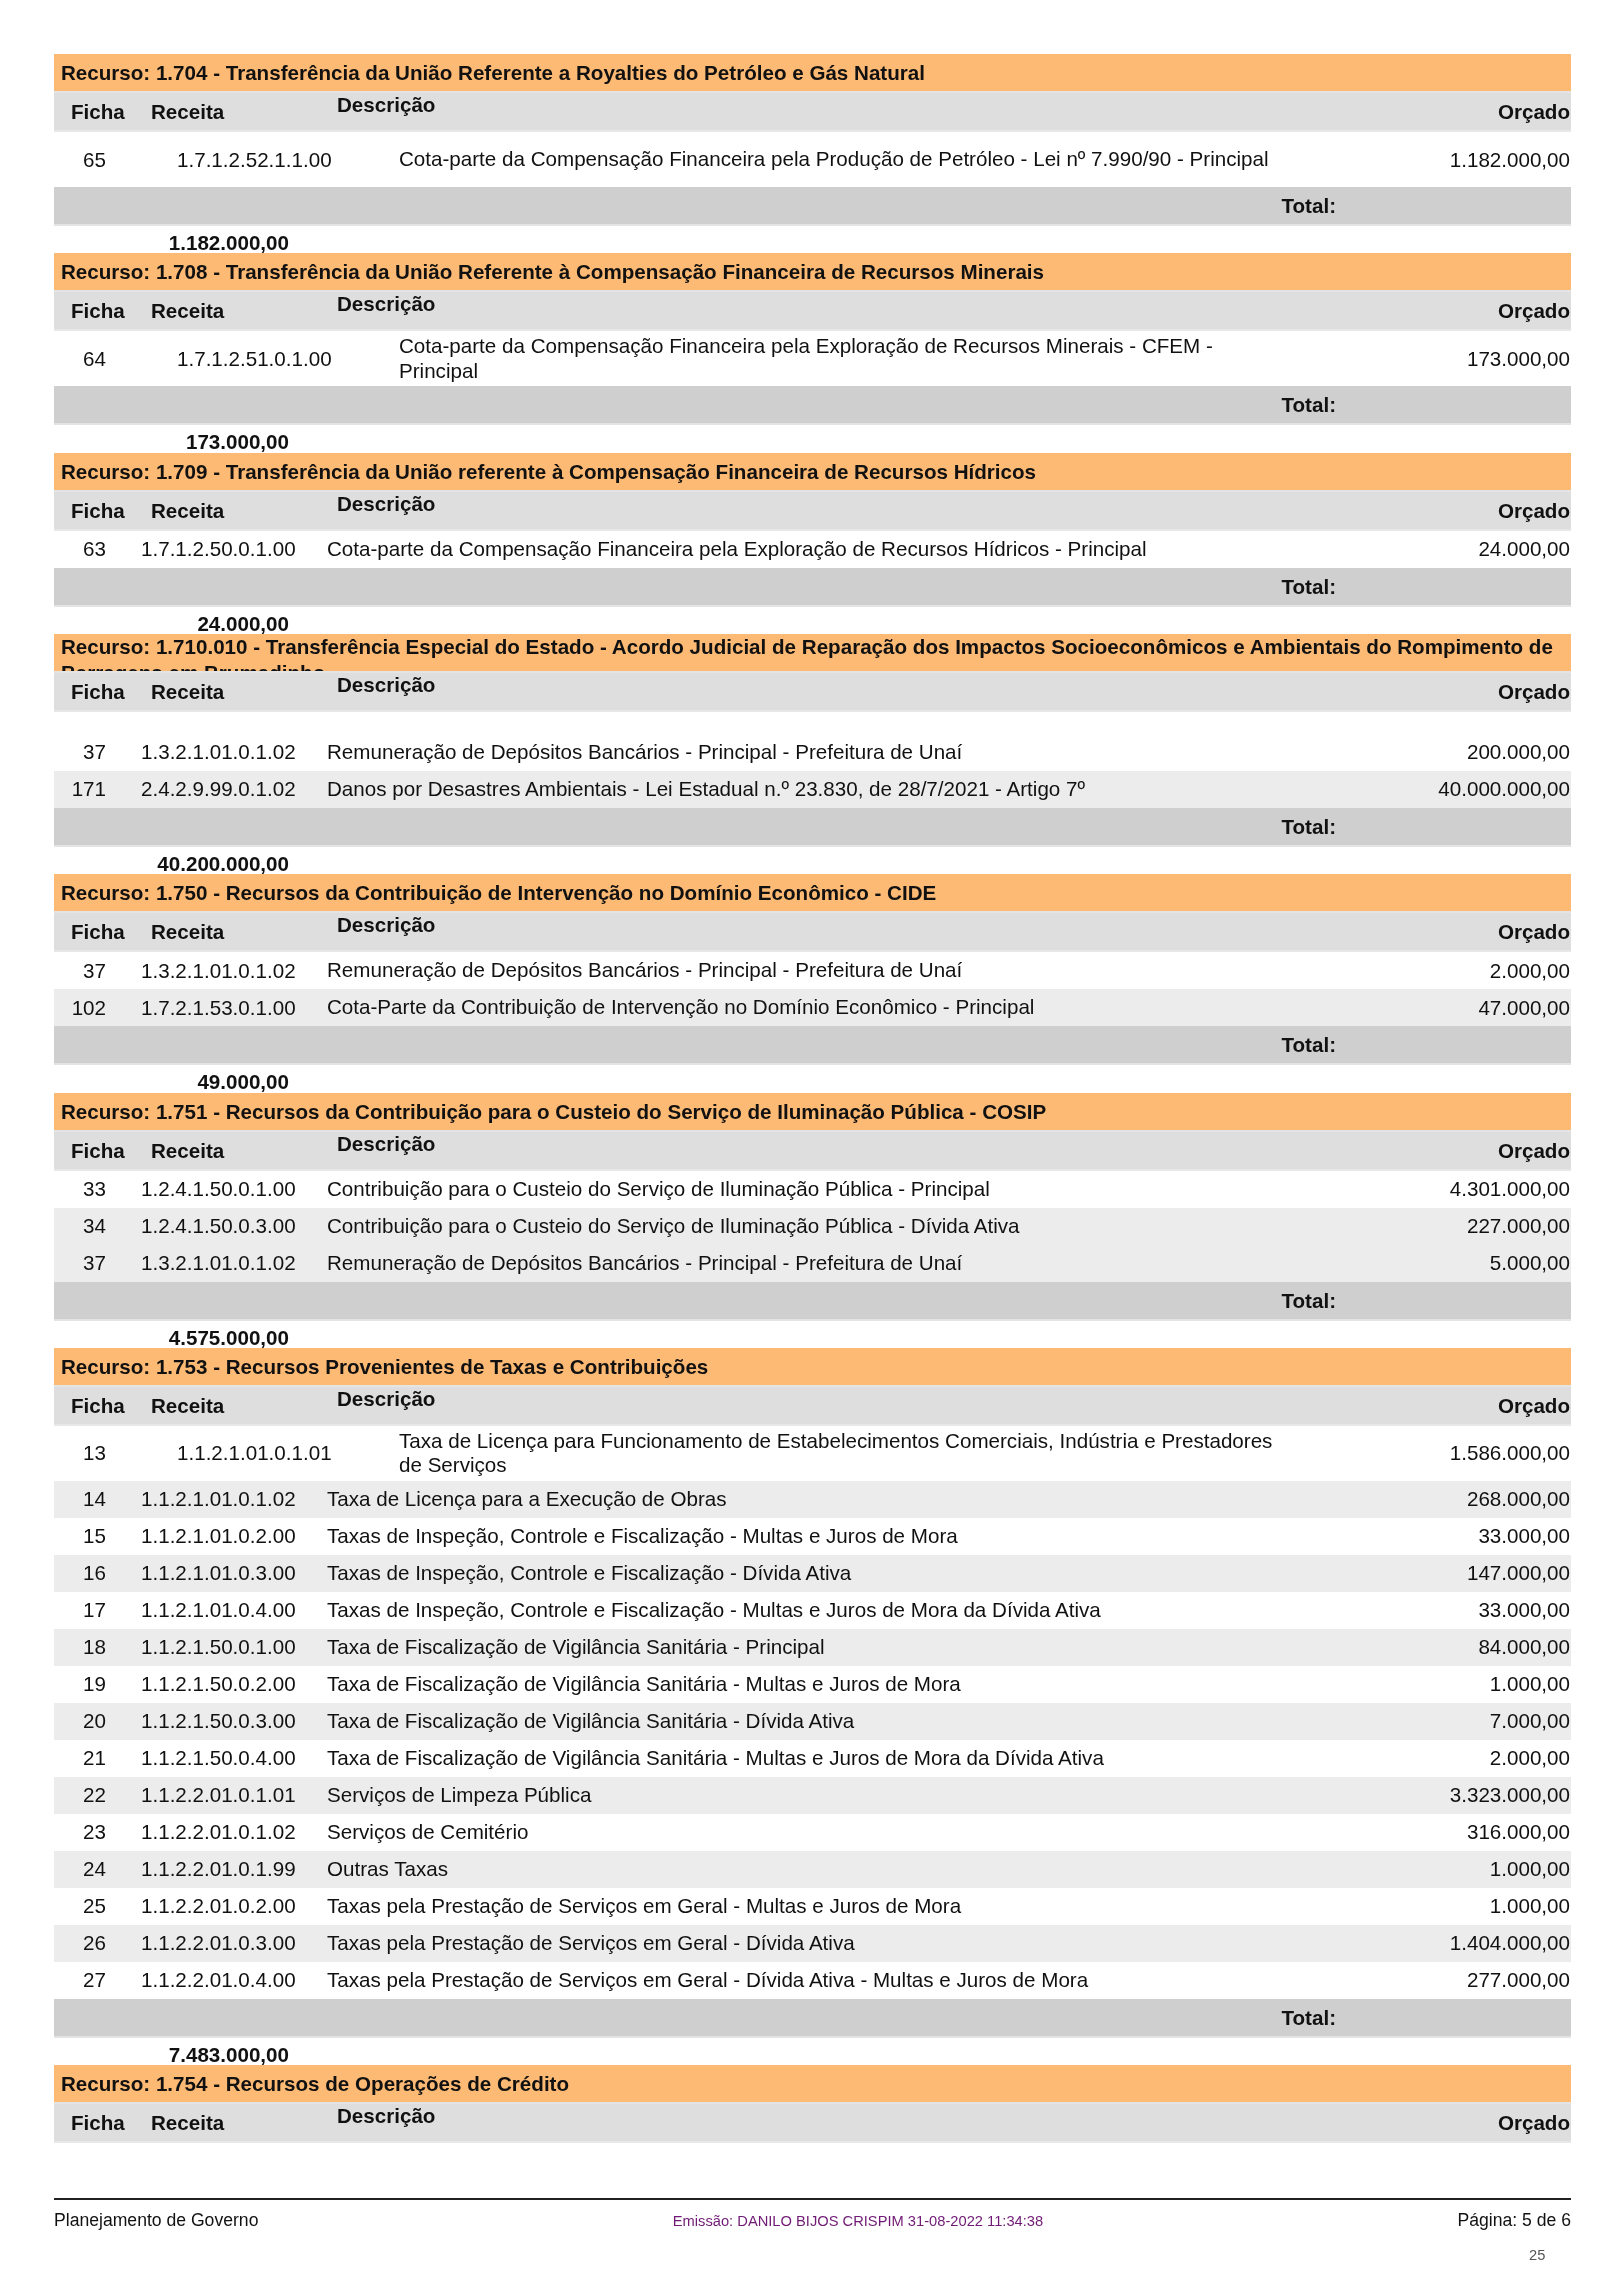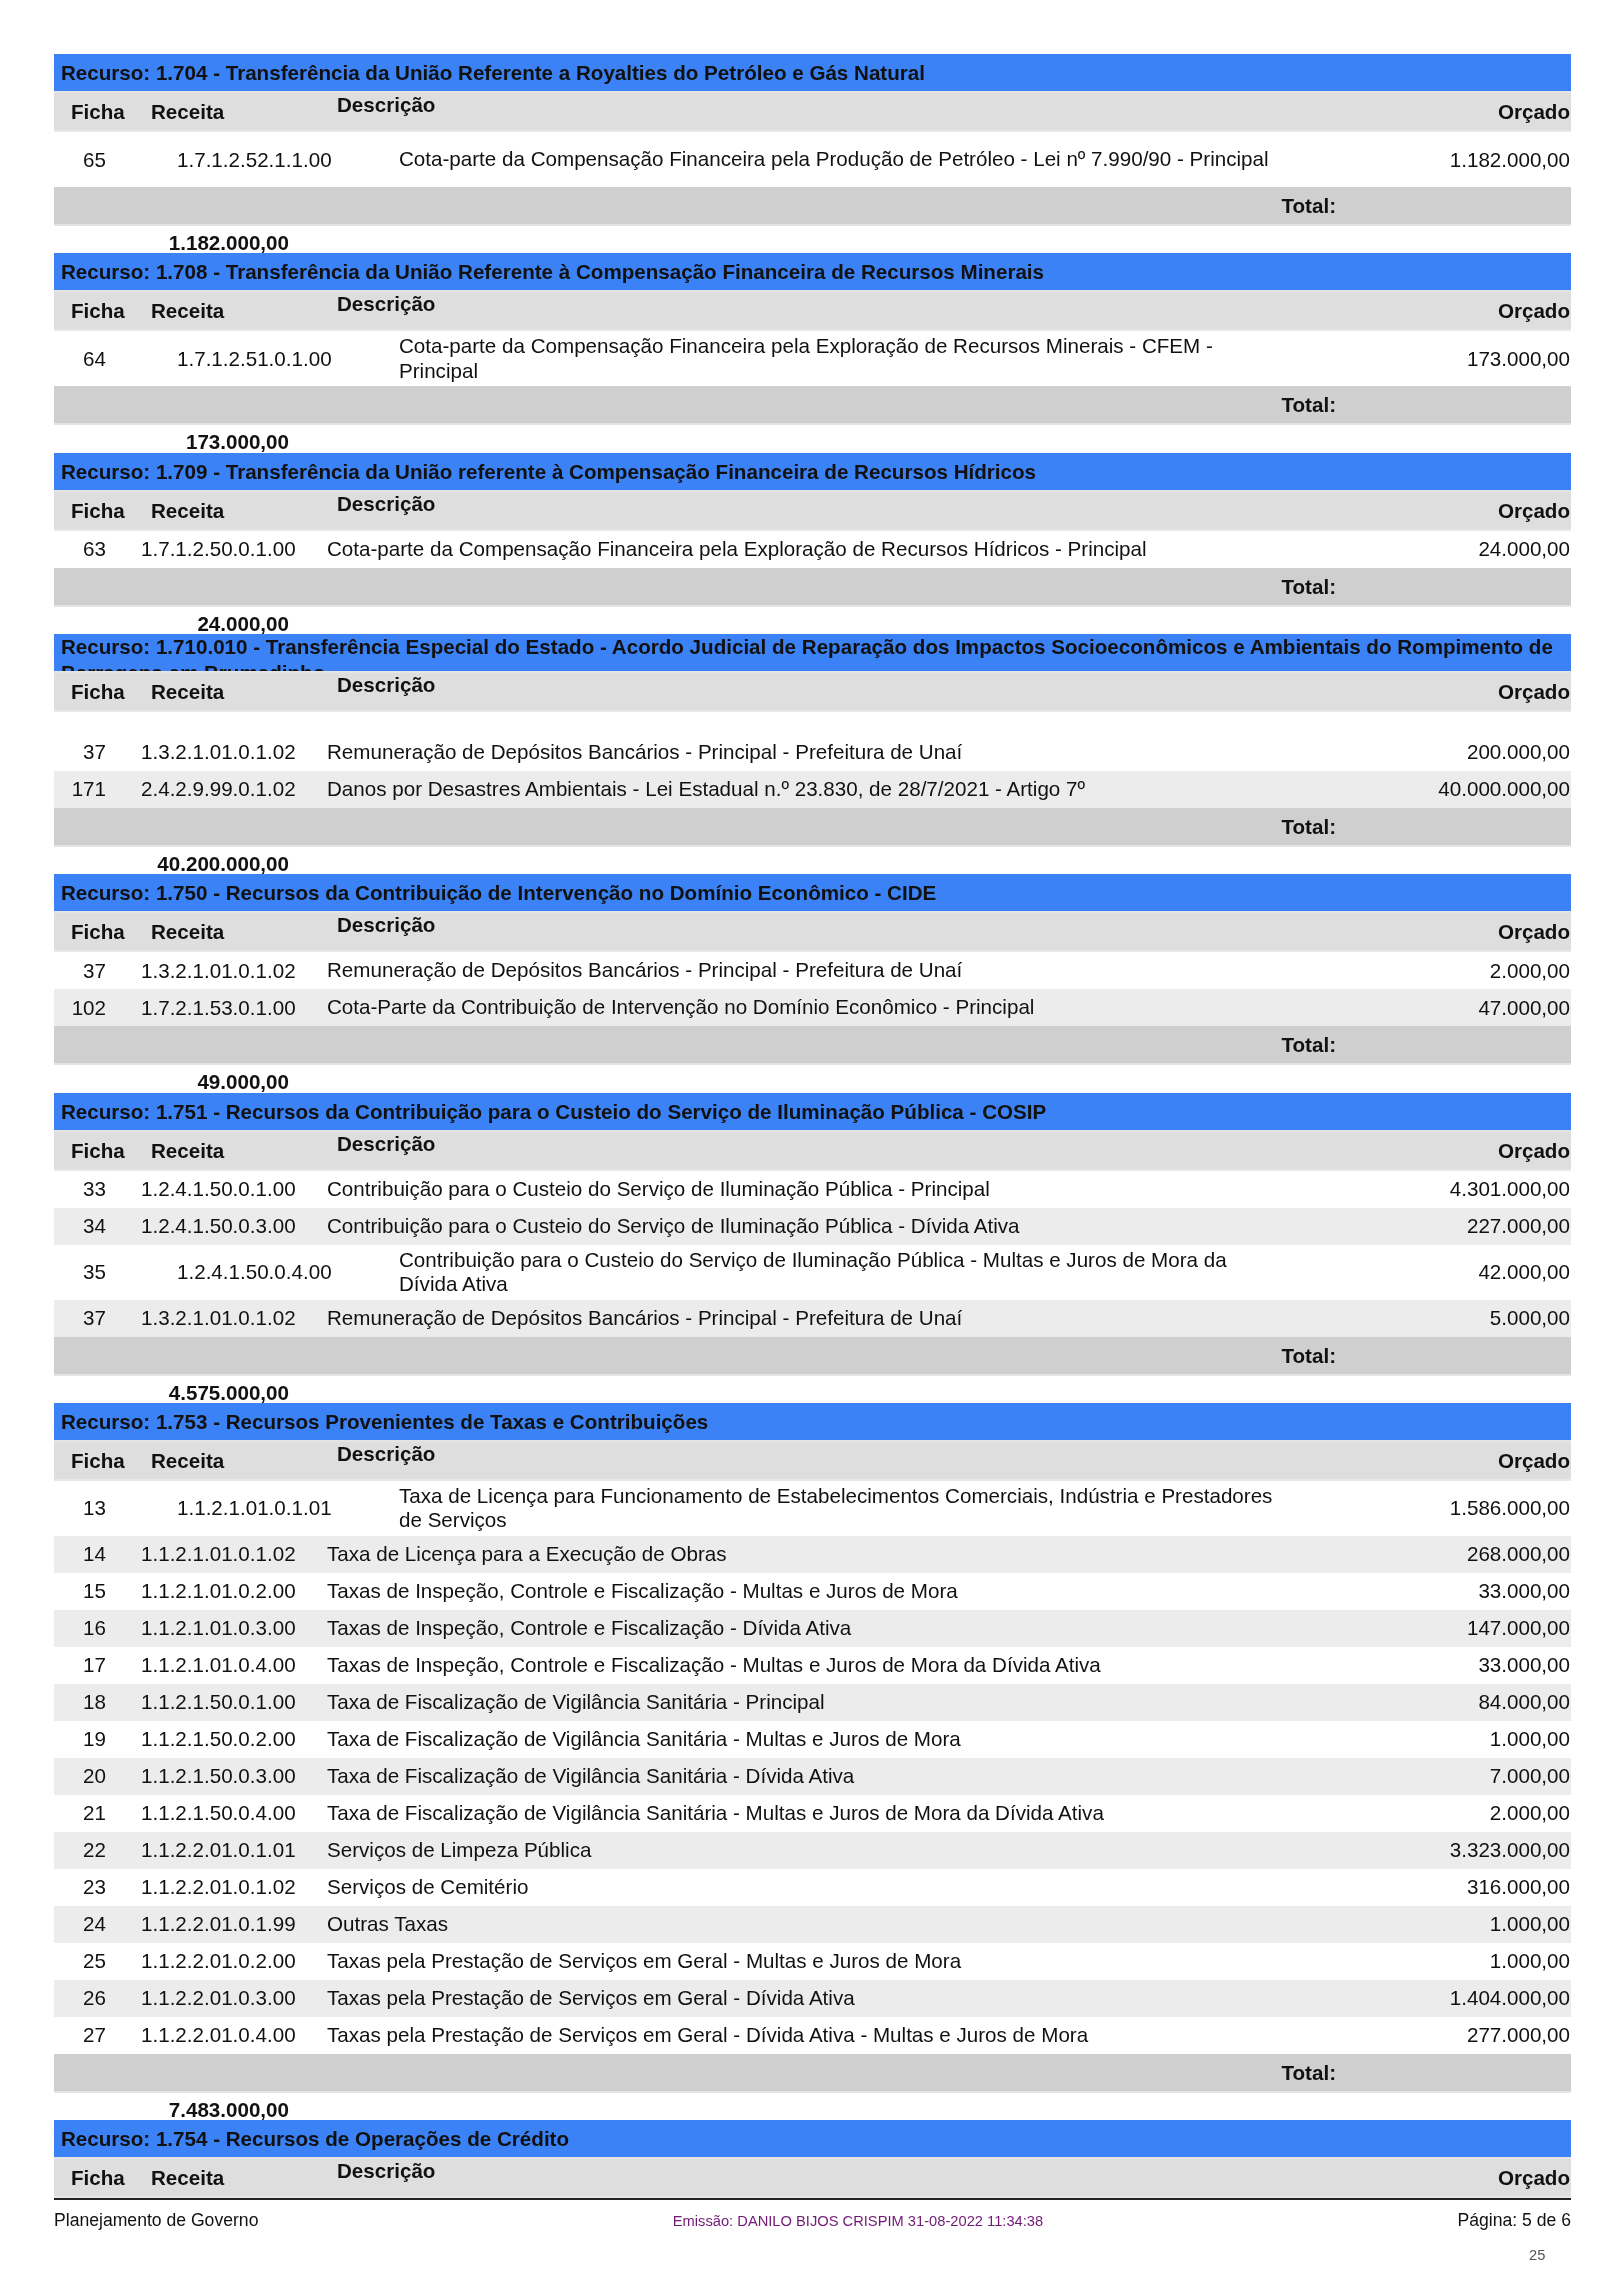--- a/index.html
+++ b/index.html
@@ -1,20 +1,20 @@
 <!DOCTYPE html>
 <html><head>
 <meta charset="utf-8">
 <style>
   html, body { margin: 0; padding: 0; background: #ffffff; }
   body { width: 1620px; height: 2293px; position: relative; overflow: hidden;
          font-family: "Liberation Sans", sans-serif; color: #111; }
   .page { position: absolute; left: 54px; top: 54px; width: 1517px; }
   .section { margin-bottom: 27.4px; }
-  .sec-title { background: #3b82f6; height: 37px; line-height: 37px; padding: 0 6.9px;
+  .sec-title { background: #fdba74; height: 37px; line-height: 37px; padding: 0 6.9px;
                font-size: 20.6px; font-weight: bold; white-space: nowrap; overflow: hidden;
                border-bottom: 2px solid #e4e4e4; }
   .sec-title.tall { line-height: 25.5px; height: 37px; white-space: normal; }
   .colhdr { display: flex; background: #dedede; height: 37px; line-height: 37px;
             font-size: 20.6px; font-weight: bold; border-bottom: 2.9px solid #e8e8e8; }
   .row { display: flex; min-height: 37px; align-items: center; font-size: 20.6px; }
   .row.alt { background: #ececec; }
   .row.tall { min-height: 55px; gap: 36px; }
   .c-ficha { width: 52px; text-align: right; padding-right: 35px; flex: none; box-sizing: content-box; }
   .colhdr .c-ficha { text-align: left; padding-left: 17px; width: 80px; padding-right: 0; }
@@ -157,26 +157,20 @@
         <span class="c-rec">1.2.4.1.50.0.1.00</span>
         <span class="c-desc">Contribuição para o Custeio do Serviço de Iluminação Pública - Principal</span>
         <span class="c-orc">4.301.000,00</span>
       </div>
       <div class="row alt">
         <span class="c-ficha">34</span>
         <span class="c-rec">1.2.4.1.50.0.3.00</span>
         <span class="c-desc">Contribuição para o Custeio do Serviço de Iluminação Pública - Dívida Ativa</span>
         <span class="c-orc">227.000,00</span>
       </div>
-      <div class="row tall">
-        <span class="c-ficha">35</span>
-        <span class="c-rec">1.2.4.1.50.0.4.00</span>
-        <span class="c-desc">Contribuição para o Custeio do Serviço de Iluminação Pública - Multas e Juros de Mora da Dívida Ativa</span>
-        <span class="c-orc">42.000,00</span>
-      </div>
       <div class="row alt">
         <span class="c-ficha">37</span>
         <span class="c-rec">1.3.2.1.01.0.1.02</span>
         <span class="c-desc">Remuneração de Depósitos Bancários - Principal - Prefeitura de Unaí</span>
         <span class="c-orc">5.000,00</span>
       </div>
       <div class="total">
         <span class="t-label">Total:</span>
         <span class="t-val">4.575.000,00</span>
       </div>

